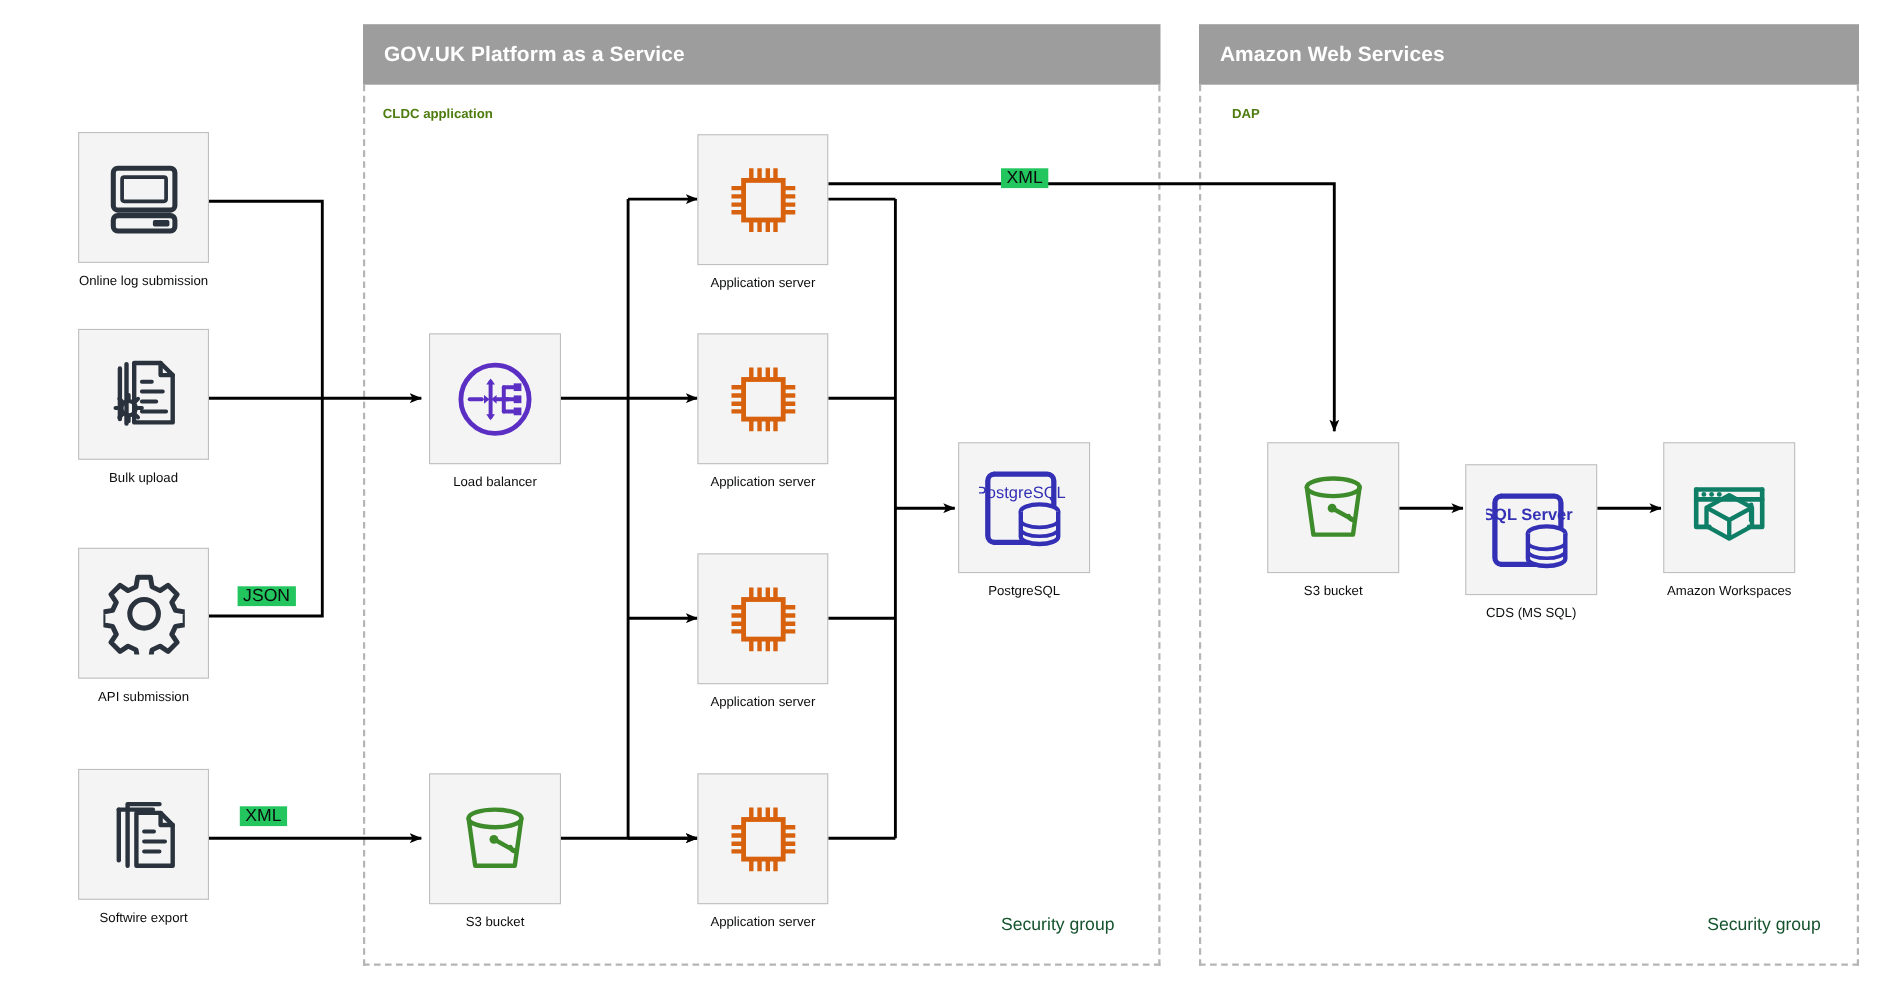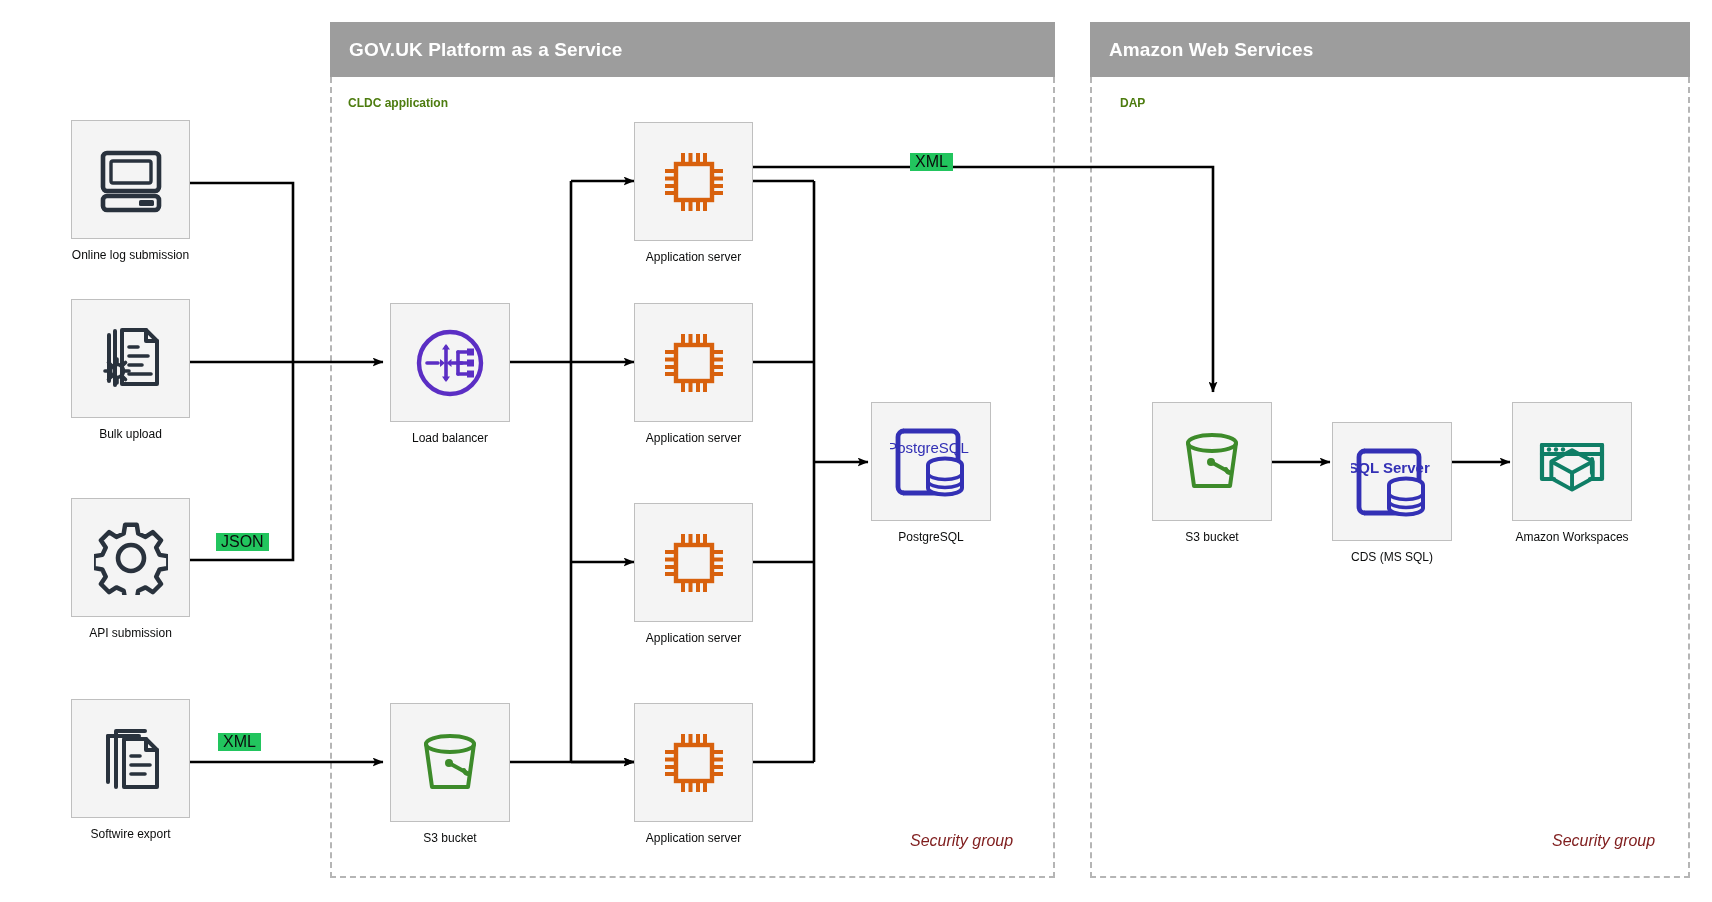--- a/index.html
+++ b/index.html
@@ -1,21 +1,21 @@
 <!DOCTYPE html>
 <html><head>
 <meta charset="utf-8">
 <style>
   html,body{margin:0;padding:0;background:#ffffff;}
   body{width:1712px;height:902px;font-family:"Liberation Sans",sans-serif;overflow:hidden;}
   #stage{position:relative;width:1712px;height:902px;}
   .zone-header{position:absolute;background:#9d9d9d;color:#ffffff;font-weight:bold;font-size:19px;display:flex;align-items:center;padding-left:19px;box-sizing:border-box;letter-spacing:.1px;}
   .zone-dashed{position:absolute;border:2px dashed #b5b5b5;box-sizing:border-box;border-top:none;}
   .zone-sub{position:absolute;font-weight:bold;font-size:12px;color:#4d7c0f;}
-  .sec-label{position:absolute;font-size:16px;color:#7f1d1d;font-style:italic;}
+  .sec-label{position:absolute;font-size:16px;color:#14532d;}
   .node{position:absolute;}
   .node .box{position:absolute;left:0;top:0;background:#f4f4f4;border:1px solid #bfbfbf;box-sizing:border-box;display:flex;align-items:center;justify-content:center;}
   .node .cap{position:absolute;left:50%;transform:translateX(-50%);white-space:nowrap;font-size:12px;color:#0b0c0c;text-align:center;}
   .edge-label{position:absolute;font-size:16px;color:#0b0c0c;white-space:nowrap;background:#22c55e;padding:0 5px;}
   svg.wires{position:absolute;left:0;top:0;width:1712px;height:902px;pointer-events:none;}
 </style>
 </head>
 <body>
 
 <div id="stage">

